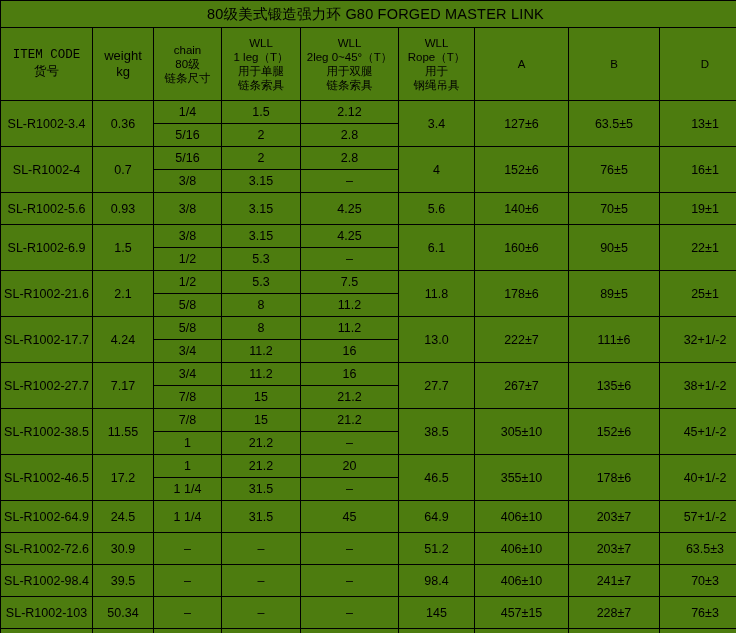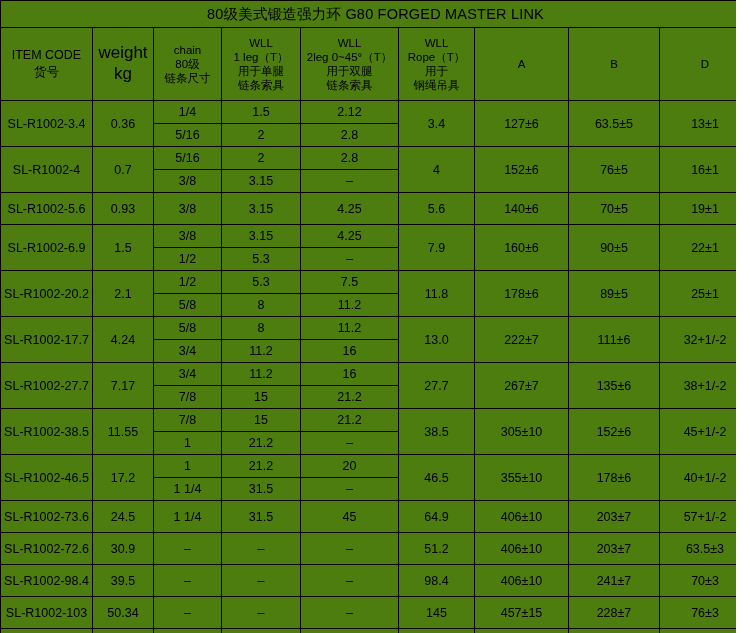--- a/index.html
+++ b/index.html
@@ -36,30 +36,31 @@
     font-size: 14.5px;
     font-weight: bold;
     letter-spacing: 0.2px;
   }
   .hdr {
     height: 72px;
     font-size: 11.5px;
     line-height: 1.22;
   }
   .hdr .big {
-    font-size: 17px;
+    font-size: 13px;
   }
   .hdr .cn {
     font-size: 11.5px;
   }
   .itemcode-cell {
     font-size: 12.5px;
     line-height: 1.35;
     text-align: left;
     padding-left: 5px;
+    font-family: Liberation Mono, monospace;
   }
   .code-cell {
     height: 31px;
     font-size: 12.5px;
     text-align: left;
     padding-left: 5px;
     white-space: nowrap;
     margin-left: 32px;
   }
   .numb {
@@ -177,32 +178,32 @@
           <td class="numb" rowspan="1">140±6</td>
           <td class="numb" rowspan="1">70±5</td>
           <td class="numb" rowspan="1">19±1</td>
         </tr>
         <tr>
           <td class="code-cell" rowspan="2">SL-R1002-6.9</td>
           <td class="numb" rowspan="2">1.5</td>
           <td class="sub">3/8</td>
           <td class="sub">3.15</td>
           <td class="sub">4.25</td>
-          <td class="numb" rowspan="2">7.9</td>
+          <td class="numb" rowspan="2">6.1</td>
           <td class="numb" rowspan="2">160±6</td>
           <td class="numb" rowspan="2">90±5</td>
           <td class="numb" rowspan="2">22±1</td>
         </tr>
         <tr>
           <td class="sub">1/2</td>
           <td class="sub">5.3</td>
           <td class="sub">–</td>
         </tr>
         <tr>
-          <td class="code-cell" rowspan="2">SL-R1002-20.2</td>
+          <td class="code-cell" rowspan="2">SL-R1002-21.6</td>
           <td class="numb" rowspan="2">2.1</td>
           <td class="sub">1/2</td>
           <td class="sub">5.3</td>
           <td class="sub">7.5</td>
           <td class="numb" rowspan="2">11.8</td>
           <td class="numb" rowspan="2">178±6</td>
           <td class="numb" rowspan="2">89±5</td>
           <td class="numb" rowspan="2">25±1</td>
         </tr>
         <tr>
@@ -268,21 +269,21 @@
           <td class="numb" rowspan="2">355±10</td>
           <td class="numb" rowspan="2">178±6</td>
           <td class="numb" rowspan="2">40+1/-2</td>
         </tr>
         <tr>
           <td class="sub">1 1/4</td>
           <td class="sub">31.5</td>
           <td class="sub">–</td>
         </tr>
         <tr>
-          <td class="code-cell" rowspan="1">SL-R1002-73.6</td>
+          <td class="code-cell" rowspan="1">SL-R1002-64.9</td>
           <td class="numb" rowspan="1">24.5</td>
           <td class="sub">1 1/4</td>
           <td class="sub">31.5</td>
           <td class="sub">45</td>
           <td class="numb" rowspan="1">64.9</td>
           <td class="numb" rowspan="1">406±10</td>
           <td class="numb" rowspan="1">203±7</td>
           <td class="numb" rowspan="1">57+1/-2</td>
         </tr>
         <tr>

